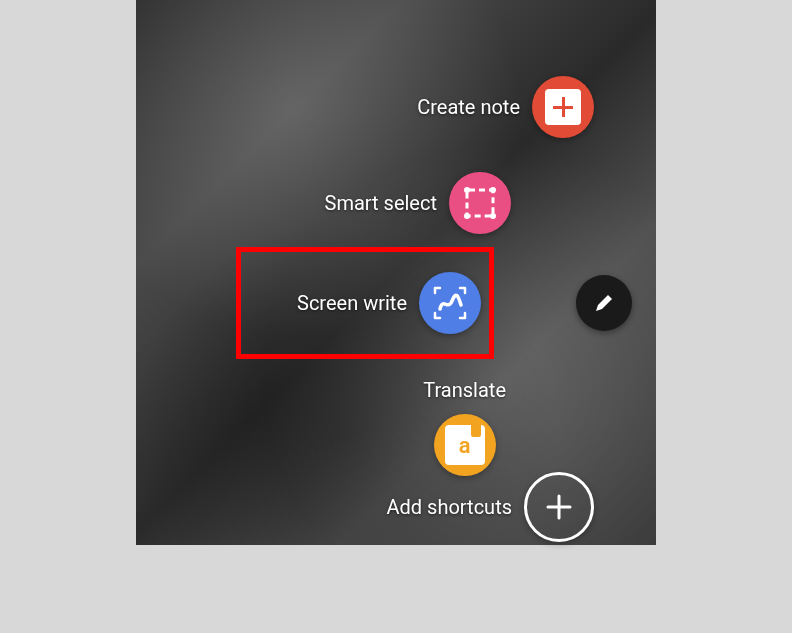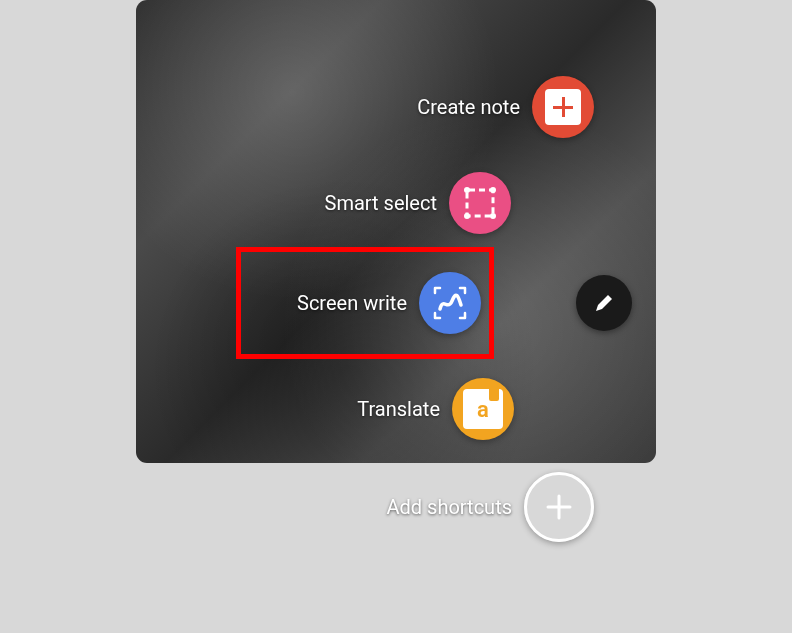--- a/index.html
+++ b/index.html
@@ -9,28 +9,27 @@
     height: 633px;
     background: #d8d8d8;
     font-family: -apple-system, Roboto, Arial, sans-serif;
     overflow: hidden;
   }
   .screenshot {
     position: absolute;
     left: 136px;
     top: 0;
     width: 520px;
-    height: 463px;
+    height: 545px;
     background:
       radial-gradient(circle at 30% 20%, rgba(255,255,255,0.15) 0%, rgba(255,255,255,0) 40%),
       radial-gradient(circle at 70% 70%, rgba(255,255,255,0.12) 0%, rgba(255,255,255,0) 45%),
       radial-gradient(circle at 40% 80%, rgba(0,0,0,0.35) 0%, rgba(0,0,0,0) 40%),
       linear-gradient(135deg, #2e2e2e 0%, #4a4a4a 25%, #2a2a2a 50%, #505050 70%, #3a3a3a 100%);
     filter: blur(0.3px);
-    border-radius: 11px;
   }
   .menu {
     position: absolute;
     left: 0;
     top: 0;
     width: 100%;
     height: 100%;
   }
   .menu-item {
     position: absolute;
@@ -155,21 +154,21 @@
     <div class="menu-item" style="right:175px; top:272px;">
       <span class="menu-label">Screen write</span>
       <span class="circle" style="background:#4e7ee6;">
         <svg width="44" height="44" viewBox="0 0 44 44">
           <path d="M7 7 L12 7 M32 7 L37 7 M7 7 L7 12 M37 7 L37 12 M7 32 L7 37 M7 37 L12 37 M32 37 L37 37 M37 32 L37 37" stroke="#fff" stroke-width="2.5" stroke-linecap="round" fill="none"></path>
           <path d="M12 28 C 15 16, 20 30, 24 20 S 30 14, 33 24" stroke="#fff" stroke-width="3.5" stroke-linecap="round" fill="none"></path>
         </svg>
       </span>
     </div>
 
-    <div class="menu-item" style="right:142px; top:378px;">
+    <div class="menu-item" style="right:150px; top:378px;flex-direction:column;">
       <span class="menu-label">Translate</span>
       <span class="circle" style="background:#f2a420;">
         <span class="translate-tile">
             <span>a</span>
             <span class="translate-tab"></span>
           </span>
       </span>
     </div>
 
     <div class="menu-item" style="right:62px; top:472px;justify-content:space-between;">

